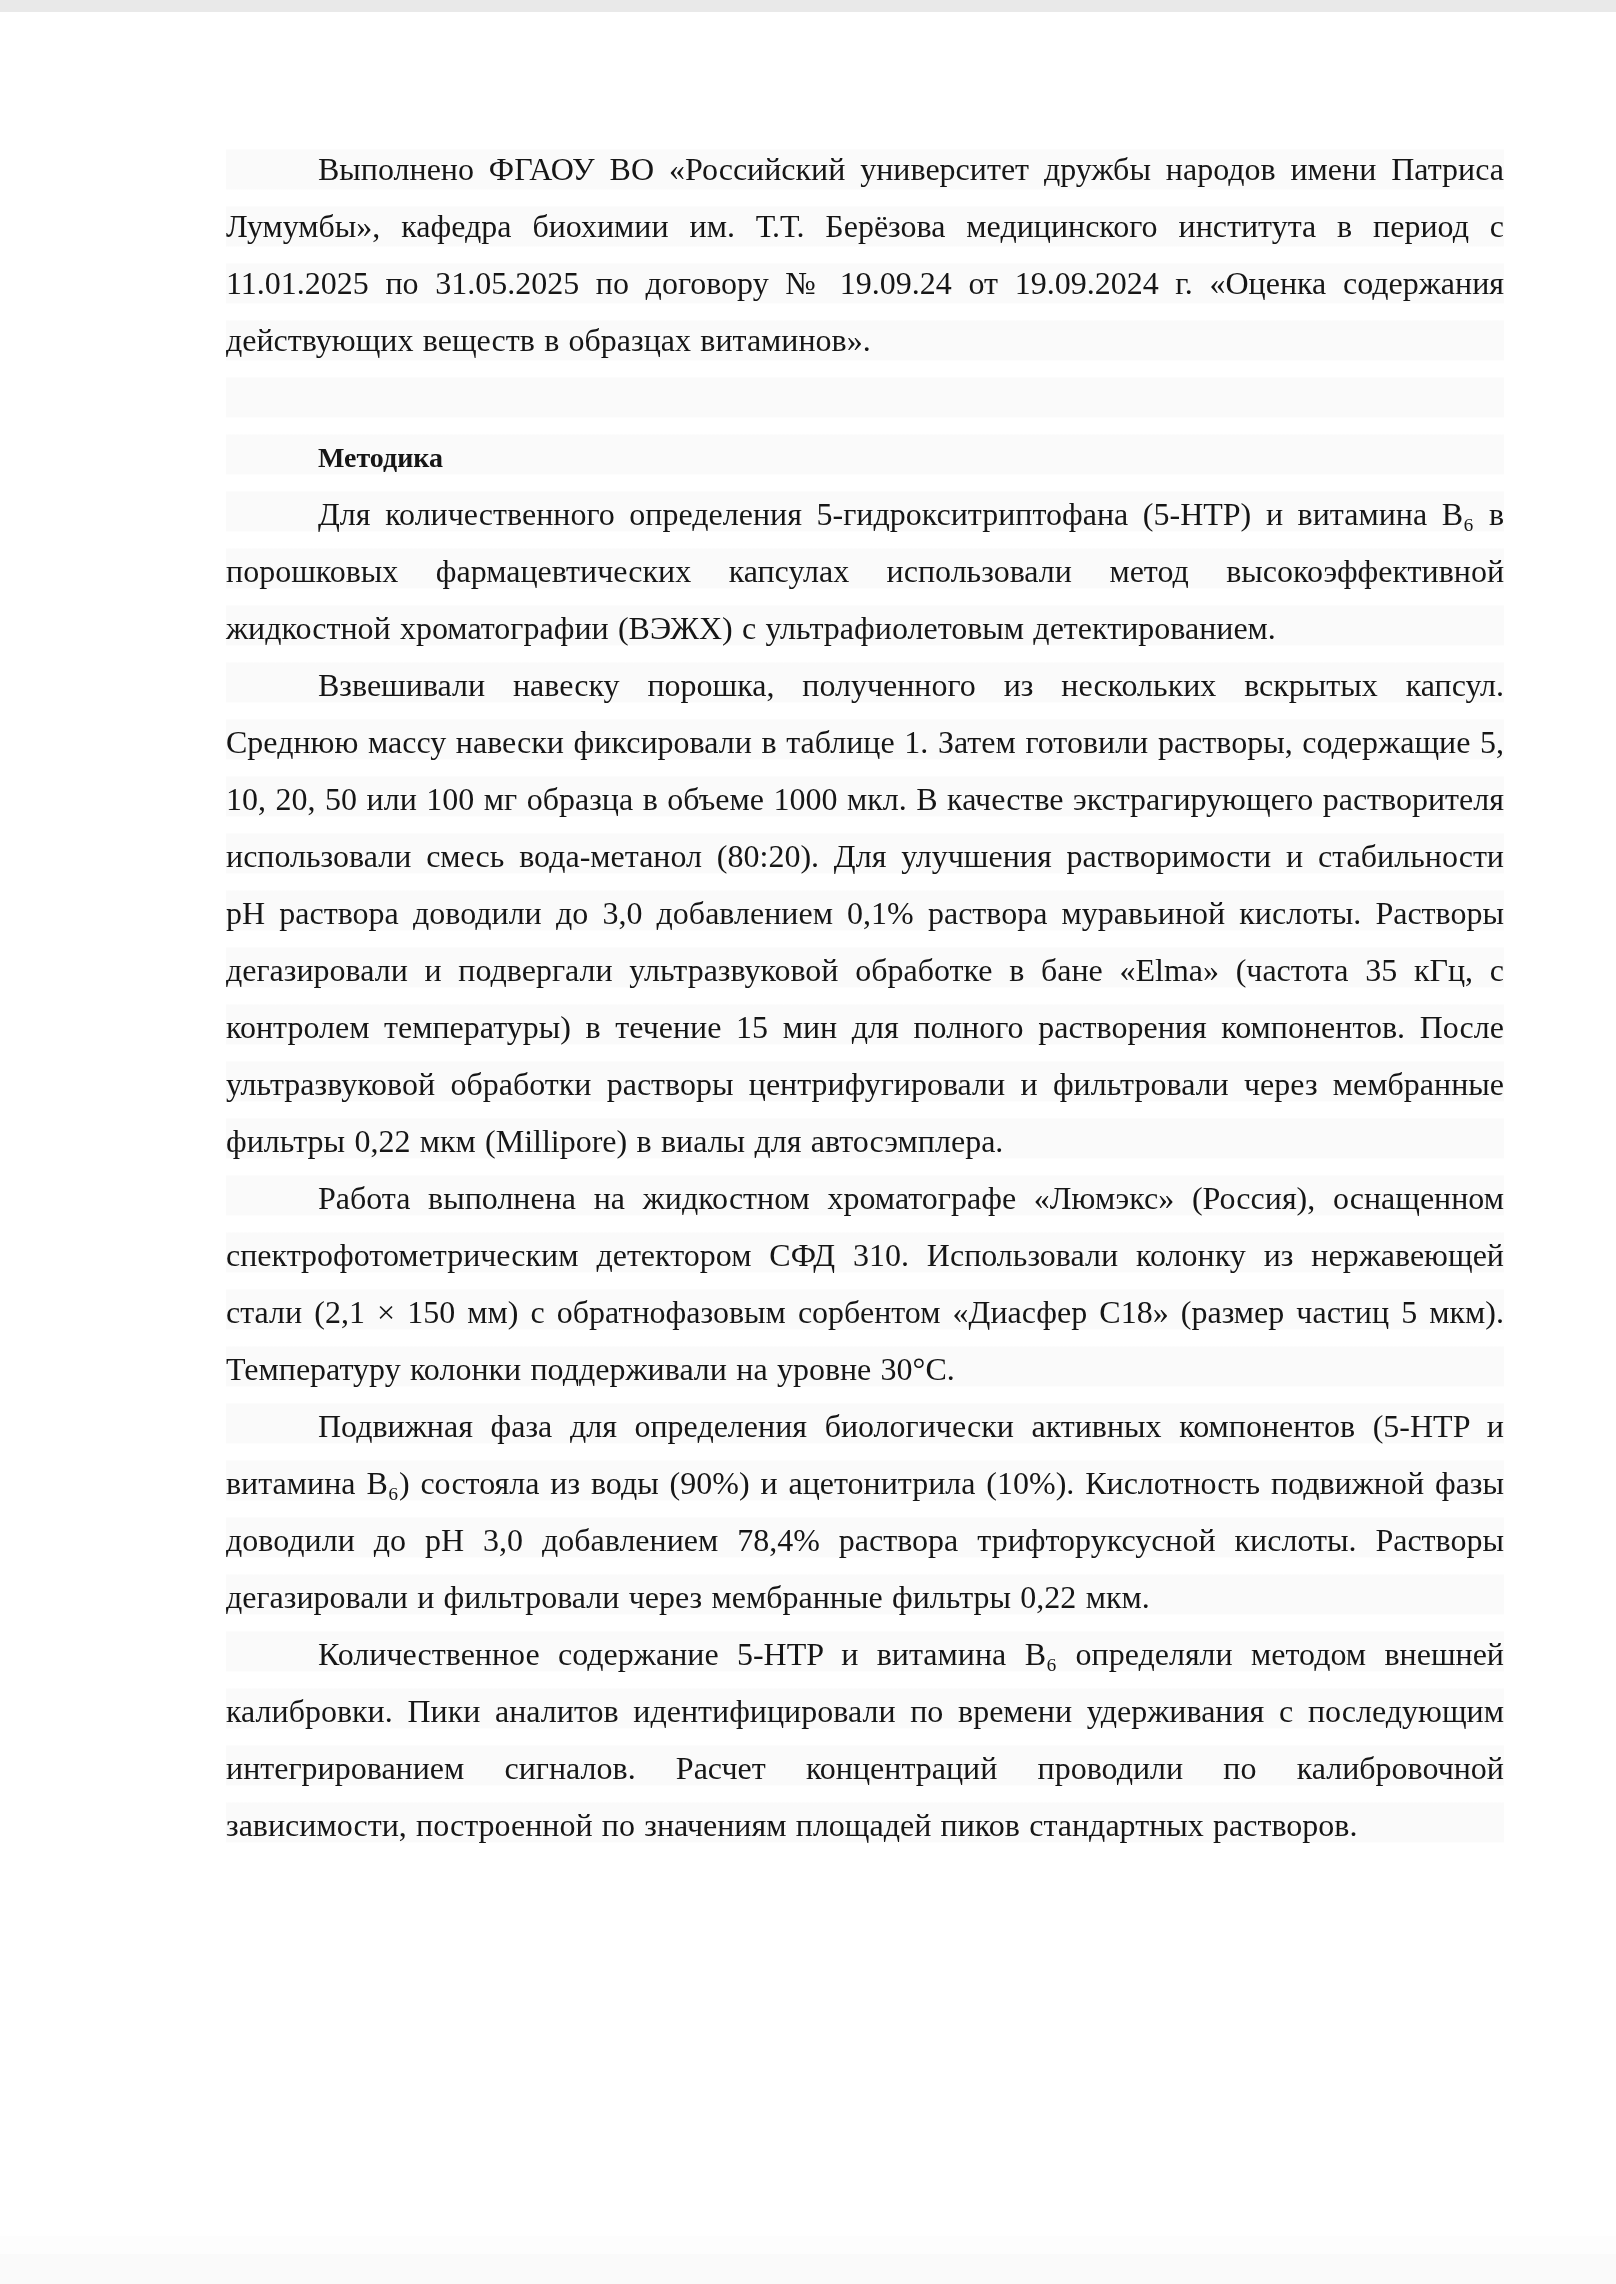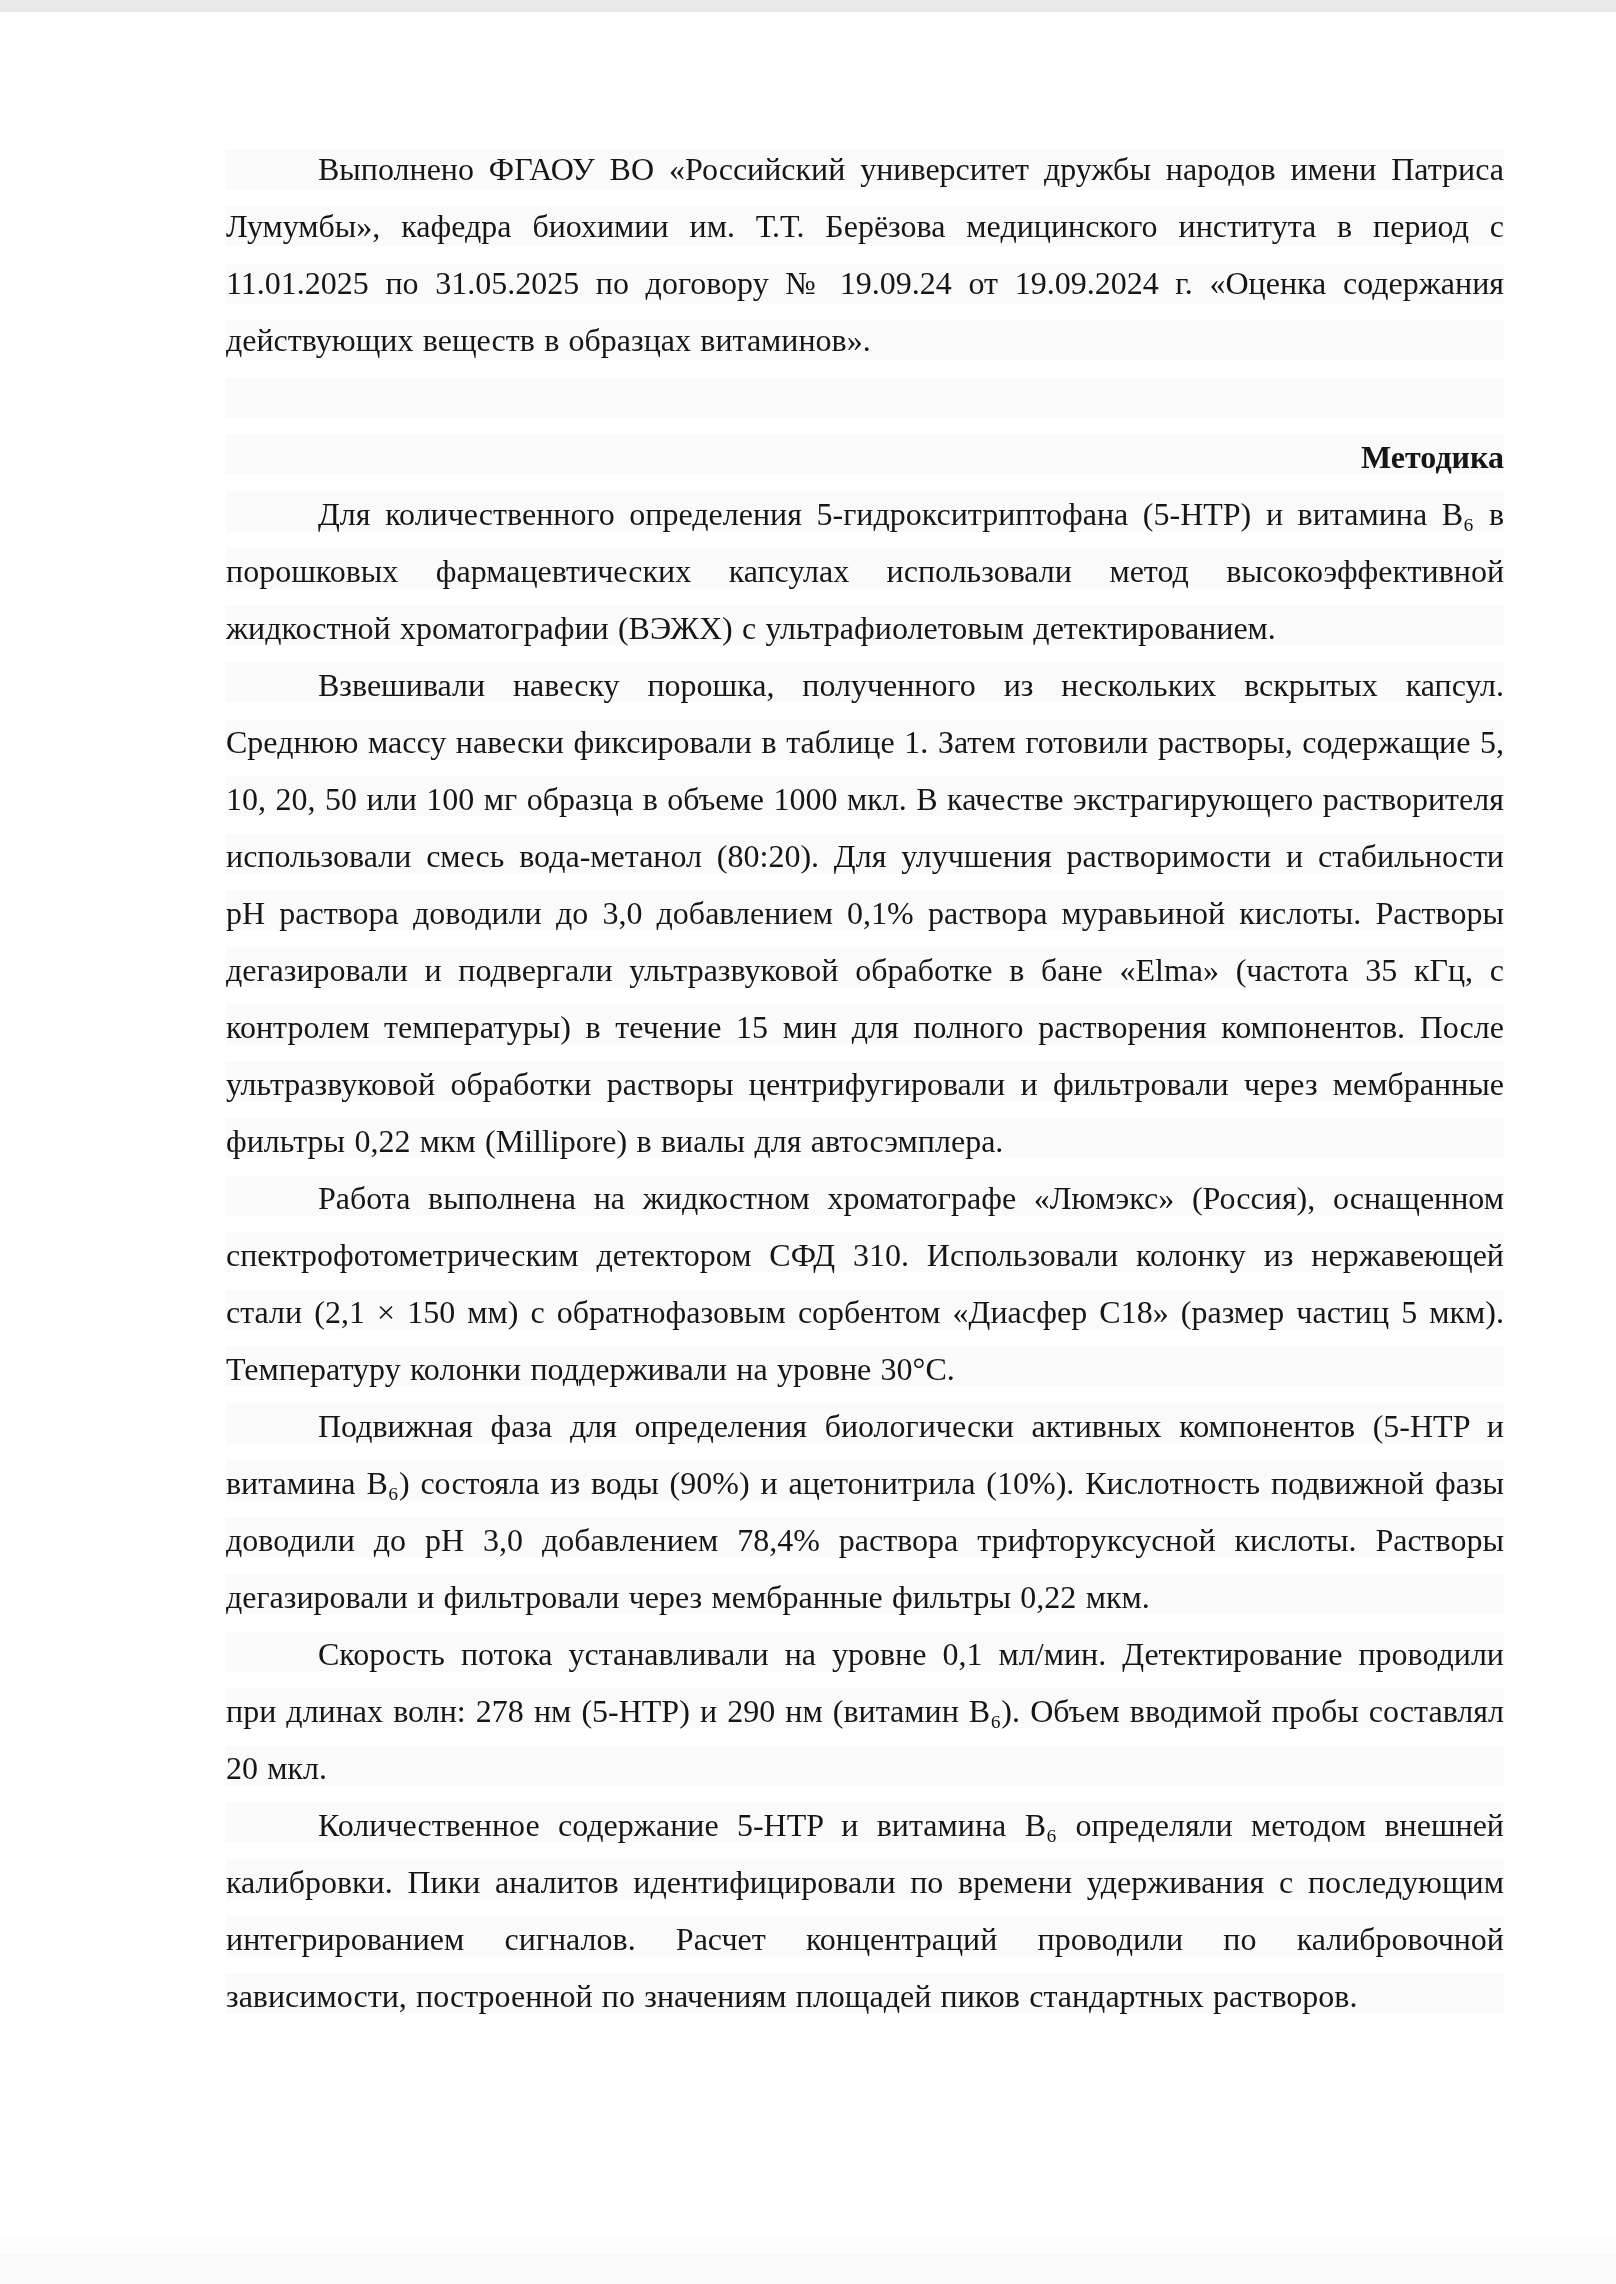--- a/index.html
+++ b/index.html
@@ -43,22 +43,22 @@
   }
   .para {
     margin: 0;
     text-indent: 92px;
     word-spacing: 1.3px;
   }
   .heading {
     margin: 60px 0 0 0;
     font-weight: bold;
     text-indent: 92px;
-    text-align: right;
-    font-size: 32px;
+    text-align: left;
+    font-size: 28px;
     line-height: 57px;
   }
   .scan-footer {
     position: absolute;
     left: 0;
     bottom: 0;
     width: 100%;
     height: 42px;
     background: #fafafa;
     border-top: 18px solid #fdfdfd;
@@ -86,21 +86,20 @@
     <h2 class="heading">Методика</h2>
 
     <p class="para">Для количественного определения 5-гидрокситриптофана (5-HTP) и витамина В₆ в порошковых фармацевтических капсулах использовали метод высокоэффективной жидкостной хроматографии (ВЭЖХ) с ультрафиолетовым детектированием.</p>
 
     <p class="para">Взвешивали навеску порошка, полученного из нескольких вскрытых капсул. Среднюю массу навески фиксировали в таблице 1. Затем готовили растворы, содержащие 5, 10, 20, 50 или 100 мг образца в объеме 1000 мкл. В качестве экстрагирующего растворителя использовали смесь вода-метанол (80:20). Для улучшения растворимости и стабильности pH раствора доводили до 3,0 добавлением 0,1% раствора муравьиной кислоты. Растворы дегазировали и подвергали ультразвуковой обработке в бане «Elma» (частота 35 кГц, с контролем температуры) в течение 15 мин для полного растворения компонентов. После ультразвуковой обработки растворы центрифугировали и фильтровали через мембранные фильтры 0,22 мкм (Millipore) в виалы для автосэмплера.</p>
 
     <p class="para">Работа выполнена на жидкостном хроматографе «Люмэкс» (Россия), оснащенном спектрофотометрическим детектором СФД 310. Использовали колонку из нержавеющей стали (2,1 × 150 мм) с обратнофазовым сорбентом «Диасфер C18» (размер частиц 5 мкм). Температуру колонки поддерживали на уровне 30°С.</p>
 
     <p class="para">Подвижная фаза для определения биологически активных компонентов (5-HTP и витамина В₆) состояла из воды (90%) и ацетонитрила (10%). Кислотность подвижной фазы доводили до pH 3,0 добавлением 78,4% раствора трифторуксусной кислоты. Растворы дегазировали и фильтровали через мембранные фильтры 0,22 мкм.</p>
 
-    <p class="para">Скорость потока устанавливали на уровне 0,1 мл/мин. Детектирование проводили при длинах волн: 278 нм (5-HTP) и 290 нм (витамин В₆). Объем вводимой пробы составлял 20 мкл.</p>
 
     <p class="para">Количественное содержание 5-HTP и витамина В₆ определяли методом внешней калибровки. Пики аналитов идентифицировали по времени удерживания с последующим интегрированием сигналов. Расчет концентраций проводили по калибровочной зависимости, построенной по значениям площадей пиков стандартных растворов.</p>
 
 
   </div>
 
   <div class="scan-smudge"></div>
   <div class="scan-footer"></div>
 </div>
 

